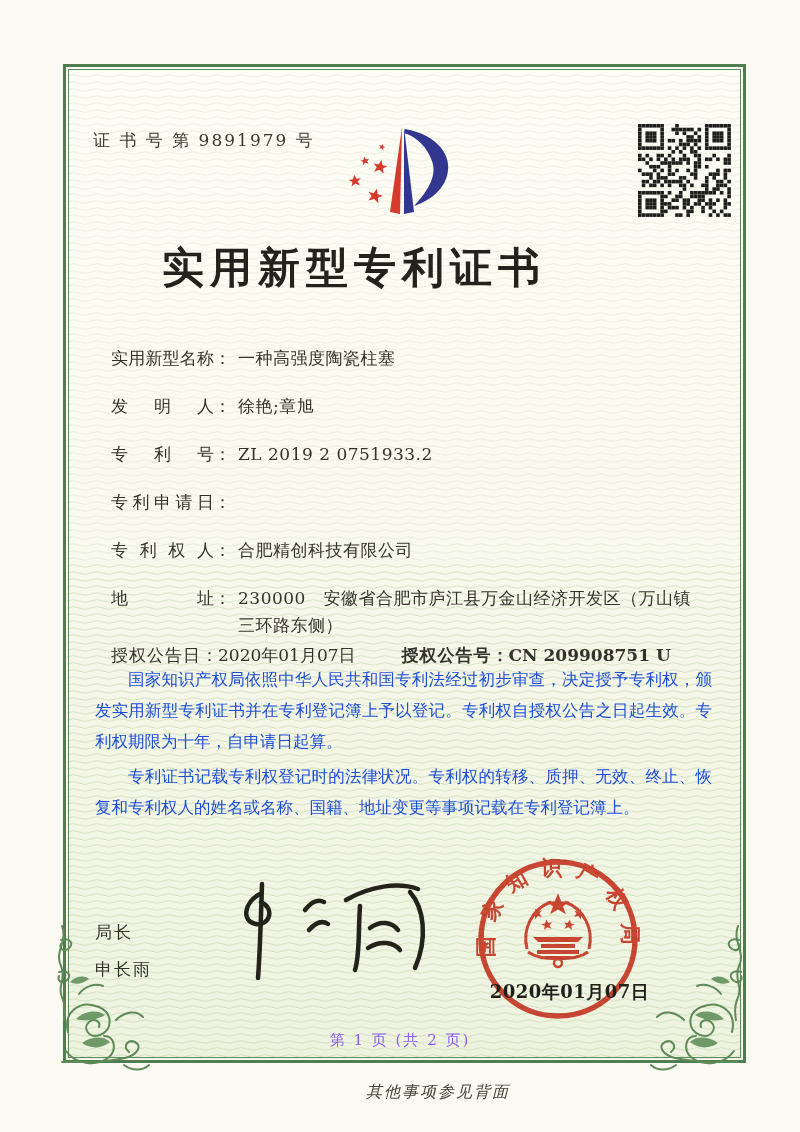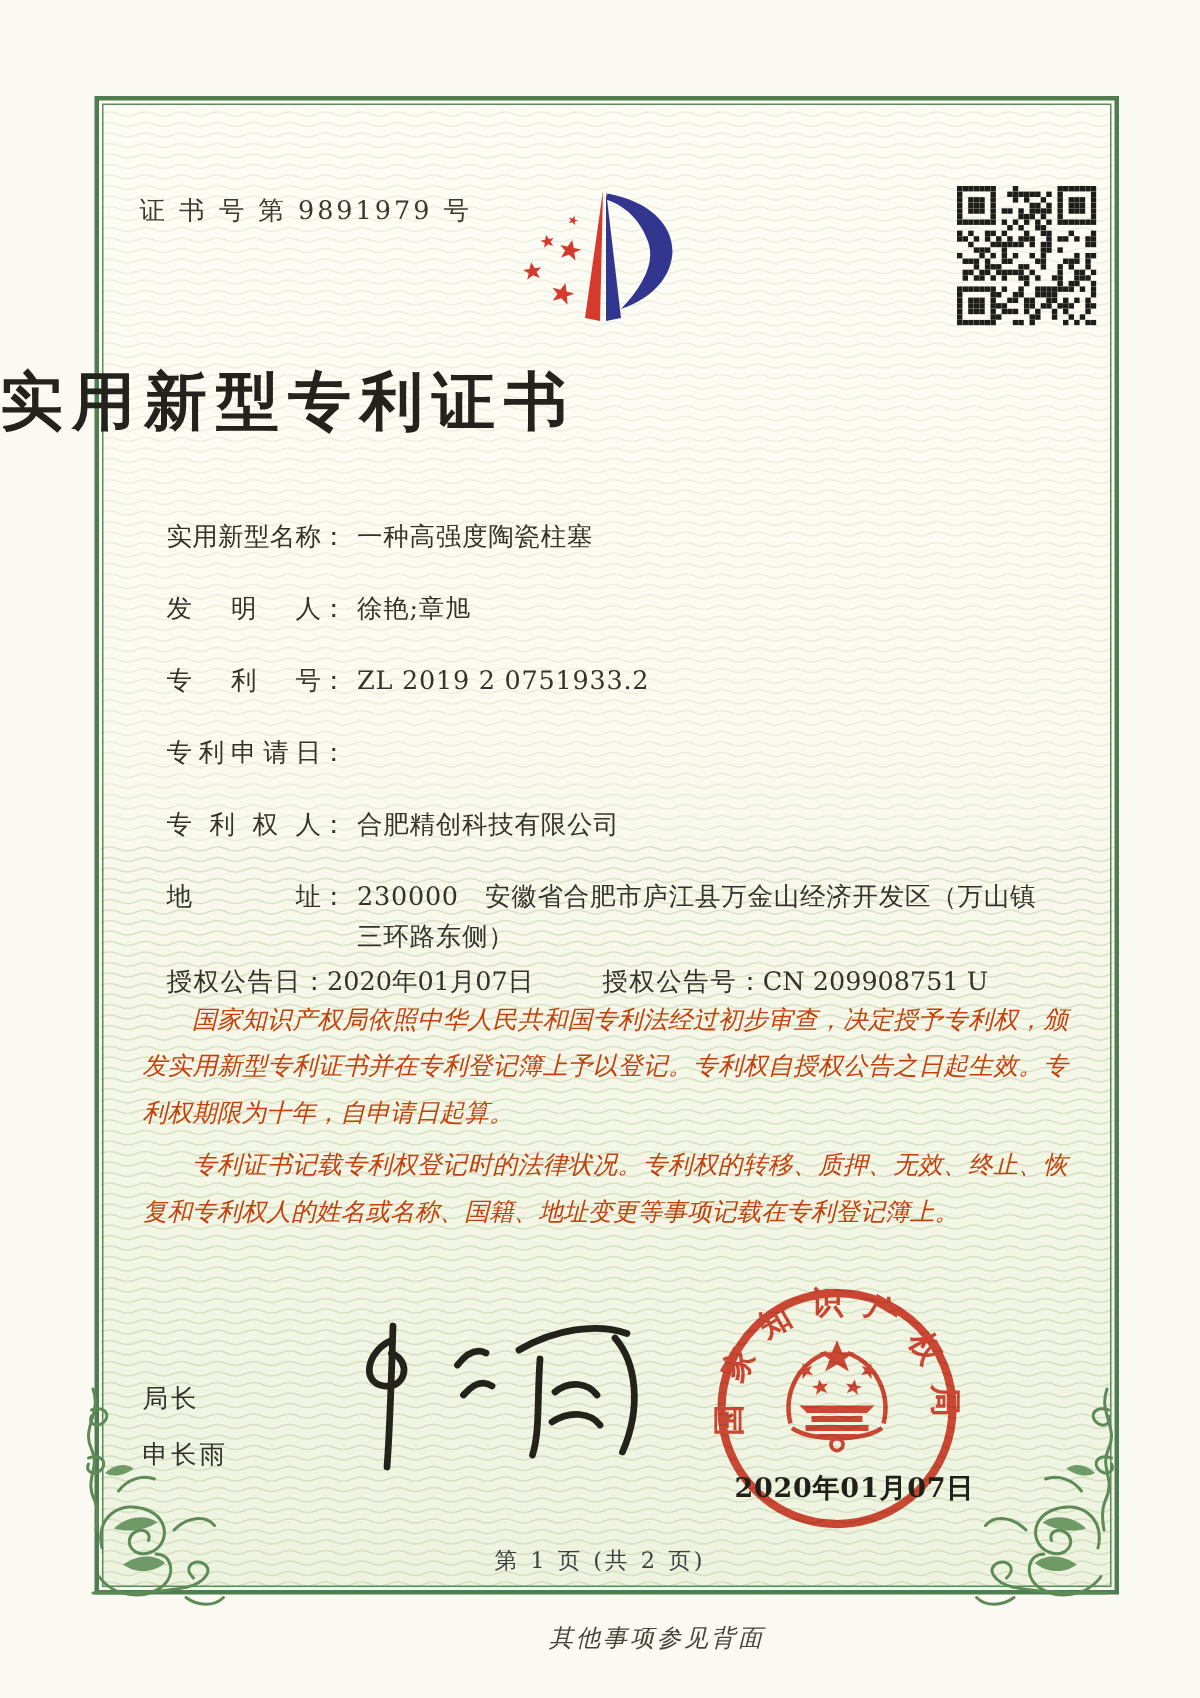--- a/index.html
+++ b/index.html
@@ -25,56 +25,56 @@
   }
   .inner-bg svg { position:absolute; inset:0; }
   
   .cert-number {
     position:absolute; left:93px; top:129px;
     font-size:17px; letter-spacing:2px; color:#3a392f;
   }
   .logo { position:absolute; left:334px; top:102px; width:150px; height:122px; }
   .qr   { position:absolute; left:638px; top:124px; width:93px; height:93px; }
   .title {
-    position:absolute; left:0; top:240px; width:708px; 
+    position:absolute; left:0; top:240px; width:708px; text-align:center;
     font-size:42px; font-weight:700; letter-spacing:6px; color:#23221c;
   }
   
   .fields { position:absolute; left:95px; top:345px; width:618px; font-size:17px; color:#34332b;margin-left:16px; }
   .f-row { display:flex; line-height:27px; margin-bottom:21px; }
   .f-row.addr { margin-bottom:3px; }
   .f-label {
     flex:0 0 103px; text-align:justify; text-align-last:justify; letter-spacing:0;
   }
   .f-colon { flex:0 0 auto; margin-right:7px; }
   .f-value { flex:1; letter-spacing:0.5px; white-space:pre-line; }
   .grant-row { display:flex; line-height:27px; }
   .grant-pair { display:flex; }
-  .grant-pair + .grant-pair { margin-left:46px; }
+  .grant-pair + .grant-pair { margin-left:46px;font-weight:bold; }
   .g-label { letter-spacing:1px; }
   
   .paragraphs {
     position:absolute; left:95px; top:664px; width:617px;
     font-size:16.5px; line-height:31px; text-align:justify;
-    font-style:italic; color:#c2410c;
+    color:#1d4ed8;
   }
   .paragraphs p { text-indent:2em; }
   .paragraphs p + p { margin-top:4px; }
   
   .signer-title { position:absolute; left:95px; top:921px; font-size:17px; letter-spacing:2px; }
   .signer-name  { position:absolute; left:95px; top:958px; font-size:17px; letter-spacing:2px; }
   .signature { position:absolute; left:222px; top:872px; width:215px; height:118px; }
   
   .seal { position:absolute; left:473px; top:854px; width:170px; height:170px; mix-blend-mode:multiply; opacity:0.95; }
   .seal-date {
     position:absolute; left:487px; top:980px; width:165px; text-align:center;
     font-size:18px; font-weight:600; letter-spacing:0.5px; color:#201f18;
   }
   
-  .page-indicator { position:absolute; left:0; top:1031px; width:800px; text-align:center; font-size:15px; letter-spacing:2px; color:#404040; }
+  .page-indicator { position:absolute; left:0; top:1031px; width:800px; text-align:center; font-size:15px; letter-spacing:2px; color:#8b5cf6; }
   .back-note { position:absolute; left:0; top:1082px; width:800px; text-align:center; font-size:16px; font-style:italic; letter-spacing:2px; color:#45443a;margin-left:38px; }
   
   .flourish { position:absolute; width:108px; height:152px; }
   .flourish.left  { left:46px; top:924px; }
   .flourish.right { left:646px; top:924px; transform:scaleX(-1); }
   .hidden-defs { position:absolute; width:0; height:0; overflow:hidden; }
 </style>
 </head>
 <body>
 

